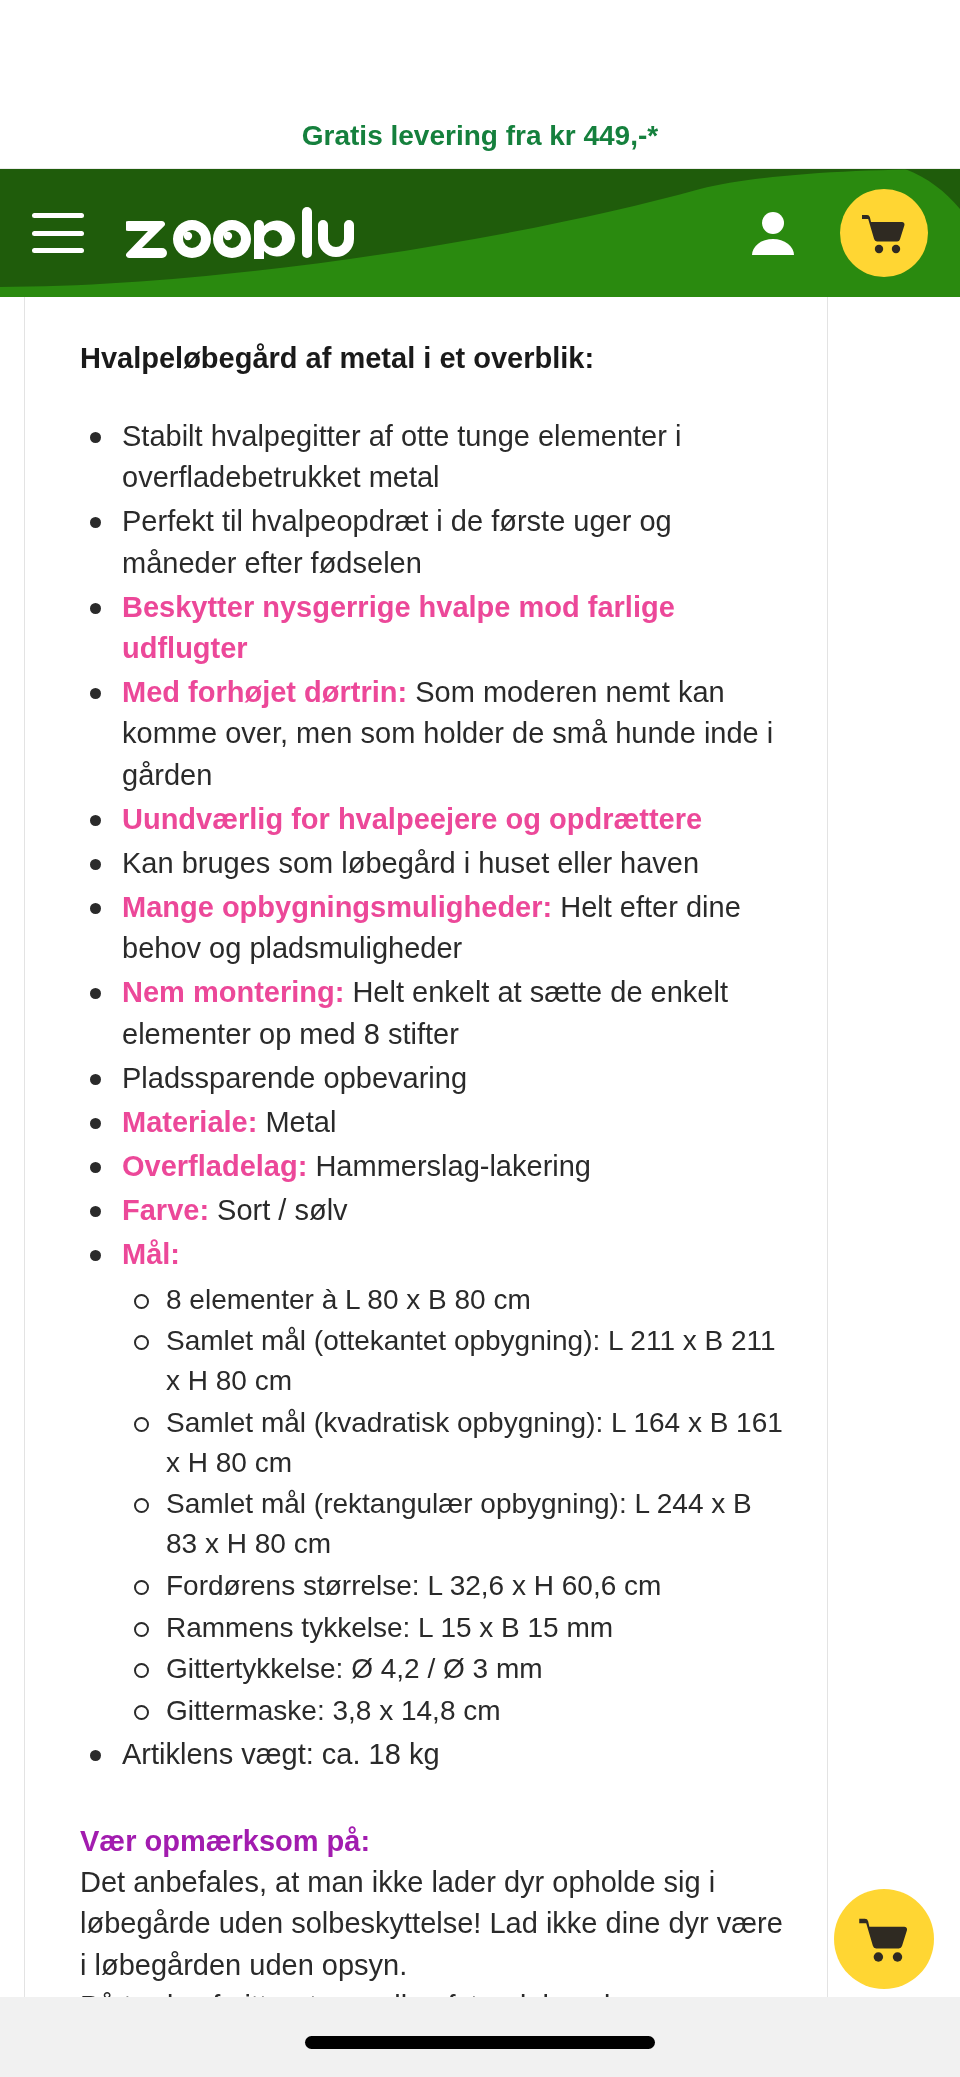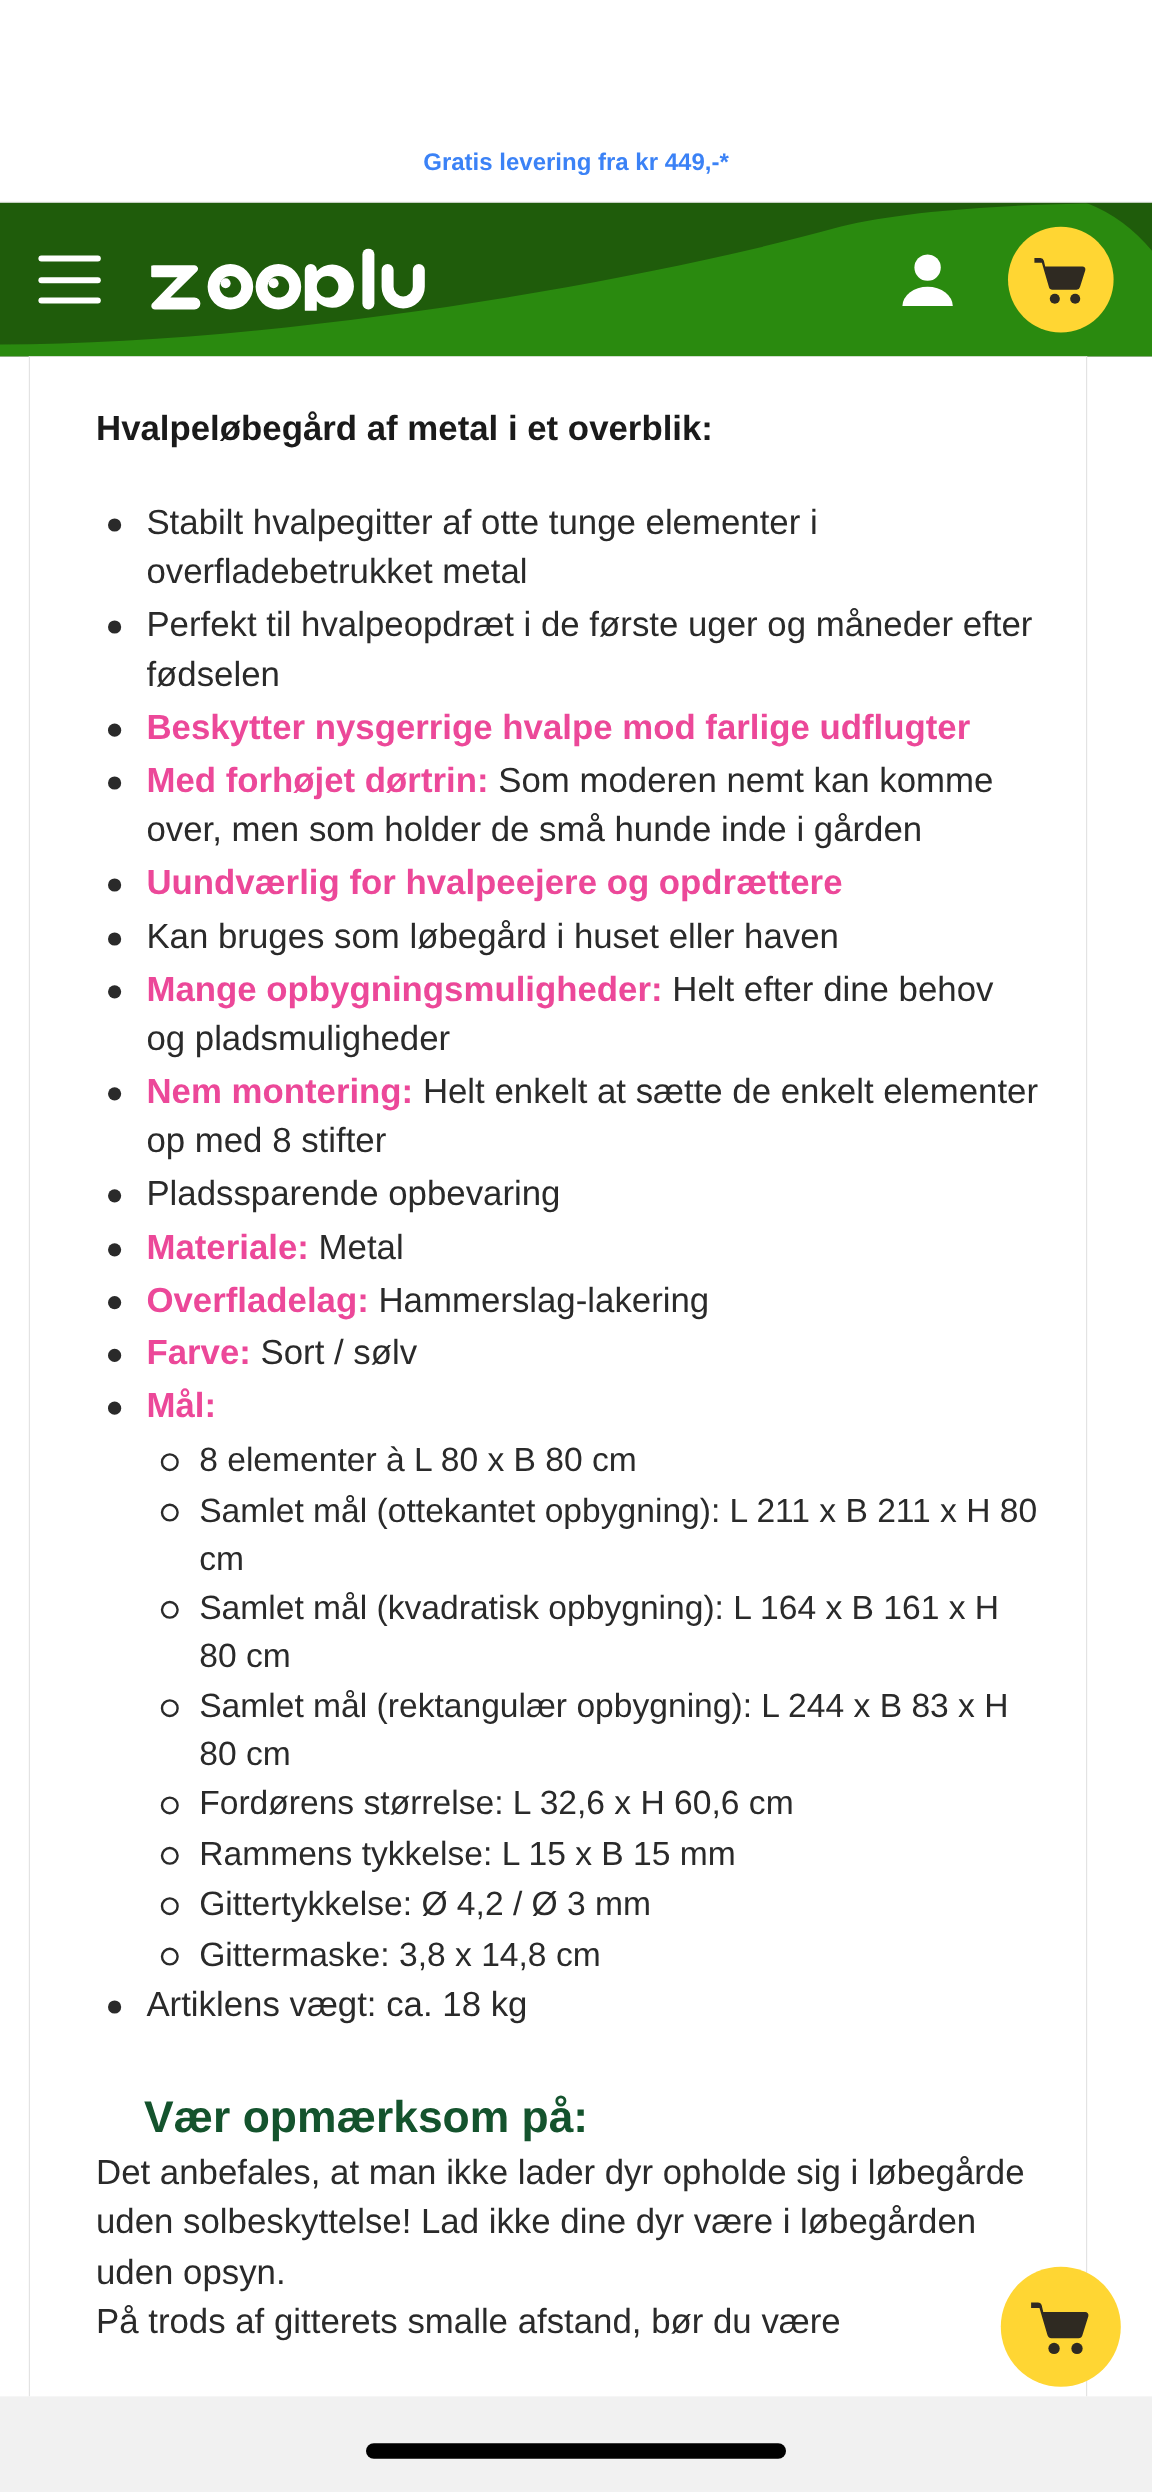--- a/index.html
+++ b/index.html
@@ -37,21 +37,21 @@
     width:5px; height:10px; background:#b9b9b9; border-radius:0 3px 3px 0;
   }
   .battery .lvl{ height:100%; background:#000; border-radius:4px; }
 
   
   .promobar{
     position:absolute; top:104px; left:0; width:960px; height:65px;
     background:#ffffff; display:flex; align-items:center; justify-content:center;
     border-bottom:1px solid #ebebeb;
   }
-  .promobar span{ font-size:20px; font-weight:bold; color:#3b82f6; }
+  .promobar span{ font-size:28px; font-weight:bold; color:#15803d; }
 
   
   .header{
     position:absolute; top:169px; left:0; width:960px; height:128px;
     background:#1f5c0b; overflow:hidden;
   }
   .header .swoosh{
     position:absolute; left:0; top:0; width:960px; height:128px;
   }
   .header-inner{
@@ -64,21 +64,21 @@
   .logo{ margin-left:42px; height:52px; }
   .spacer{ flex:1; }
   .acct{ width:46px; height:48px; margin-right:44px; }
   .cartbtn{
     width:88px; height:88px; border-radius:50%; background:#ffd633;
     display:flex; align-items:center; justify-content:center;
   }
 
   
   .content{
-    position:absolute; top:297px; left:24px; width:882px; height:1700px;
+    position:absolute; top:297px; left:24px; width:804px; height:1700px;
     background:#fff; border-left:1px solid #e3e3e3; border-right:1px solid #e3e3e3;
     overflow:hidden;
   }
   .content-inner{ padding:42px 38px 0 55px; }
   .sec-title{
     font-size:29px; font-weight:bold; color:#1a1a1a; line-height:1.35;
     margin-bottom:38px;
   }
   ul.lvl1{ list-style:none; }
   ul.lvl1 > li{
@@ -95,21 +95,21 @@
     font-size:28px; line-height:1.42; color:#2a2a2a;
   }
   ul.lvl2 > li::before{
     content:""; position:absolute; left:12px; top:14px;
     width:11px; height:11px; border-radius:50%;
     border:2.5px solid #2a2a2a; background:transparent;
   }
   b{ font-weight:bold; color:#ec4899; }
 
   .note{ margin-top:46px; }
-  .note-title{ font-size:37px; font-weight:bold; color:#14532d; line-height:1.42;margin-left:40px; }
+  .note-title{ font-size:29px; font-weight:bold; color:#a21caf; line-height:1.42; }
   .note-body{ font-size:29px; color:#2a2a2a; line-height:1.42; }
 
   
   .fab{
     position:absolute; right:26px; bottom:88px; width:100px; height:100px;
     border-radius:50%; background:#ffd633; display:flex;
     align-items:center; justify-content:center; z-index:9;
   }
 
   

